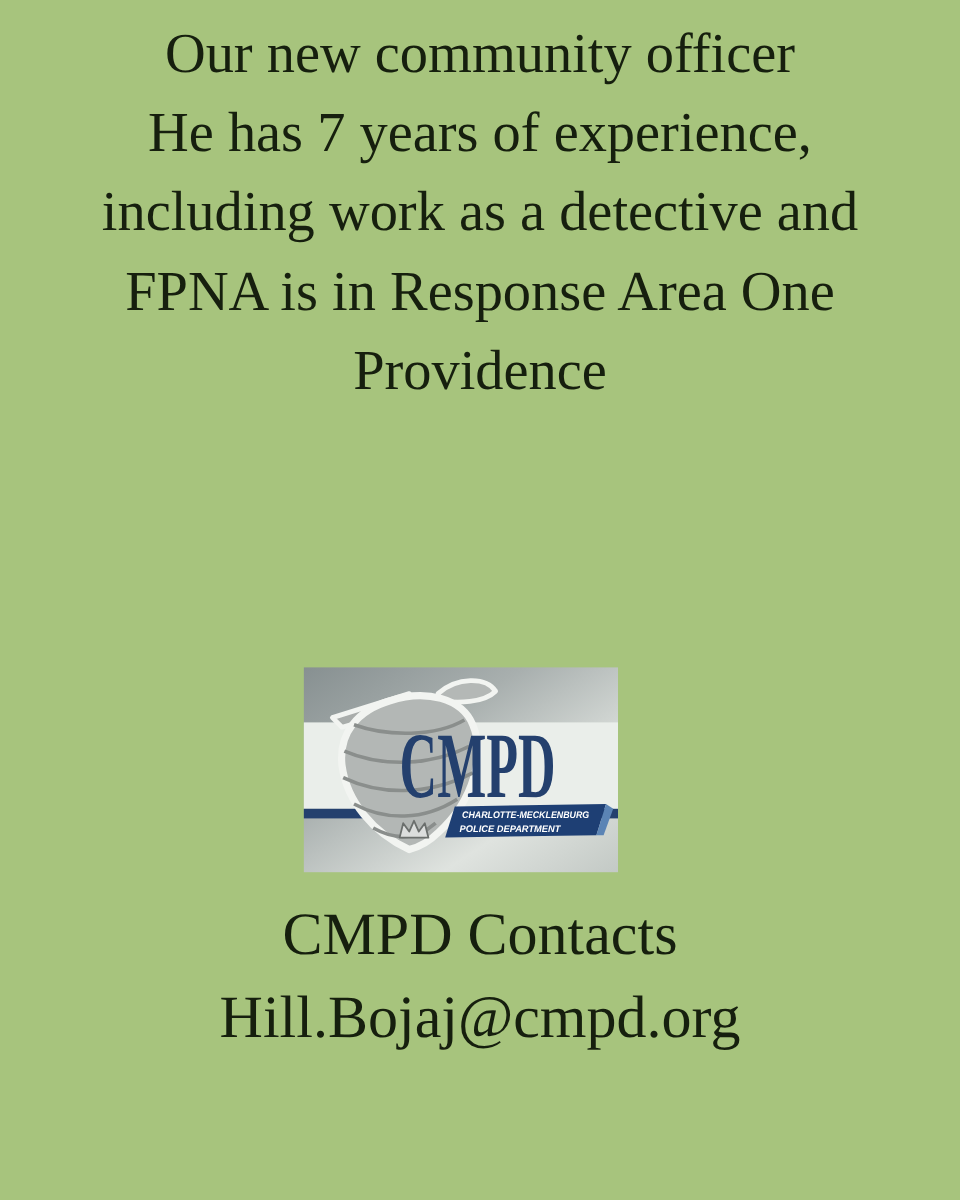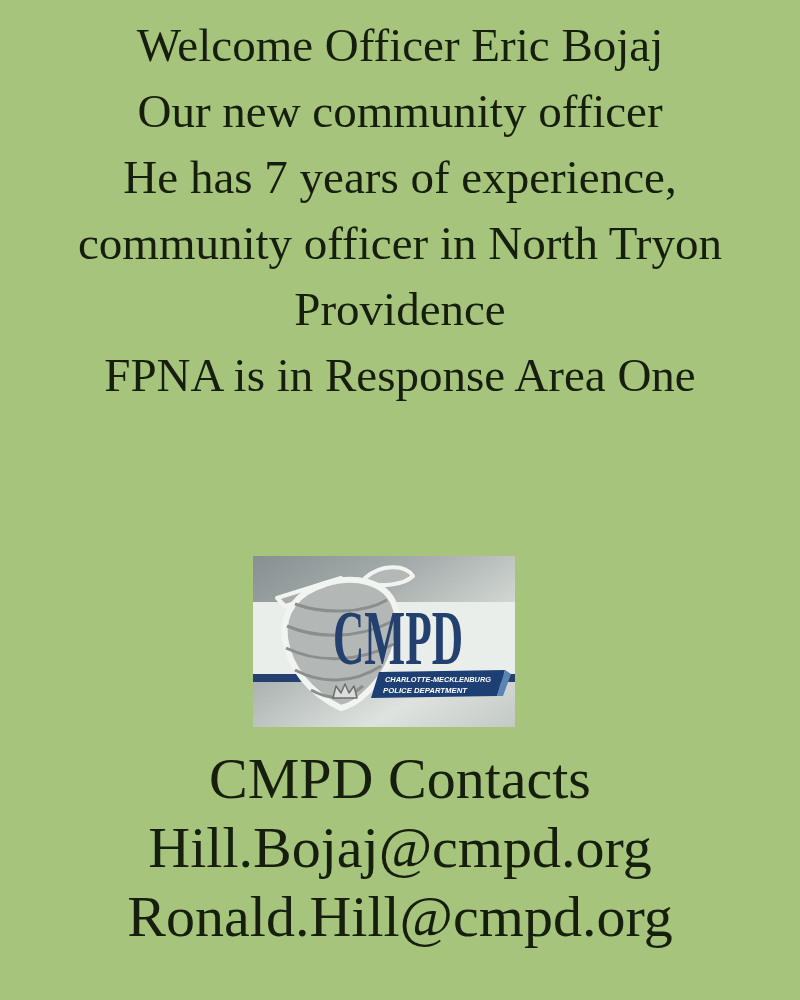--- a/index.html
+++ b/index.html
@@ -35,40 +35,39 @@
     width: 262px;
     height: 171px;
   }
   .contacts {
     position: absolute;
     top: 744px;
     left: 0;
     width: 800px;
     text-align: center;
     color: #161f0e;
-    font-size: 58px;
+    font-size: 50px;
     line-height: 69px;
     white-space: nowrap;
   }
   .contacts .line {
     height: 69px;
   }
 </style>
 </head>
 <body>
 
 <div class="poster">
 
   <div class="announcement">
-    <div class="line">Welcome Officer Eric Bojaj</div>
     <div class="line">Our new community officer</div>
     <div class="line">He has 7 years of experience,</div>
-    <div class="line">community officer in North Tryon</div>
+    <div class="line">including work as a detective and</div>
+    <div class="line">FPNA is in Response Area One</div>
     <div class="line">Providence</div>
-    <div class="line">FPNA is in Response Area One</div>
   </div>
 
   <div class="logo-wrap">
     <svg width="262" height="171" viewBox="0 0 262 171" xmlns="http://www.w3.org/2000/svg">
       <defs>
         <linearGradient id="steel" x1="0" y1="0" x2="1" y2="1">
           <stop offset="0" stop-color="#879091"></stop>
           <stop offset="0.35" stop-color="#a8afae"></stop>
           <stop offset="0.72" stop-color="#dfe3df"></stop>
           <stop offset="1" stop-color="#c3c9c5"></stop>
@@ -105,16 +104,15 @@
         <polygon points="252,114 258,118 250,140 244,140" fill="#5b84b5"></polygon>
         <text x="132" y="126" font-family="Liberation Sans, DejaVu Sans, sans-serif" font-size="8" font-weight="bold" font-style="italic" fill="#ffffff" textLength="106" lengthAdjust="spacingAndGlyphs">CHARLOTTE-MECKLENBURG</text>
         <text x="130" y="137" font-family="Liberation Sans, DejaVu Sans, sans-serif" font-size="8" font-weight="bold" font-style="italic" fill="#ffffff" textLength="84" lengthAdjust="spacingAndGlyphs">POLICE DEPARTMENT</text>
       </g>
     </svg>
   </div>
 
   <div class="contacts">
     <div class="line">CMPD Contacts</div>
     <div class="line">Hill.Bojaj@cmpd.org</div>
-    <div class="line">Ronald.Hill@cmpd.org</div>
   </div>
 
 </div>
 
 </body></html>

